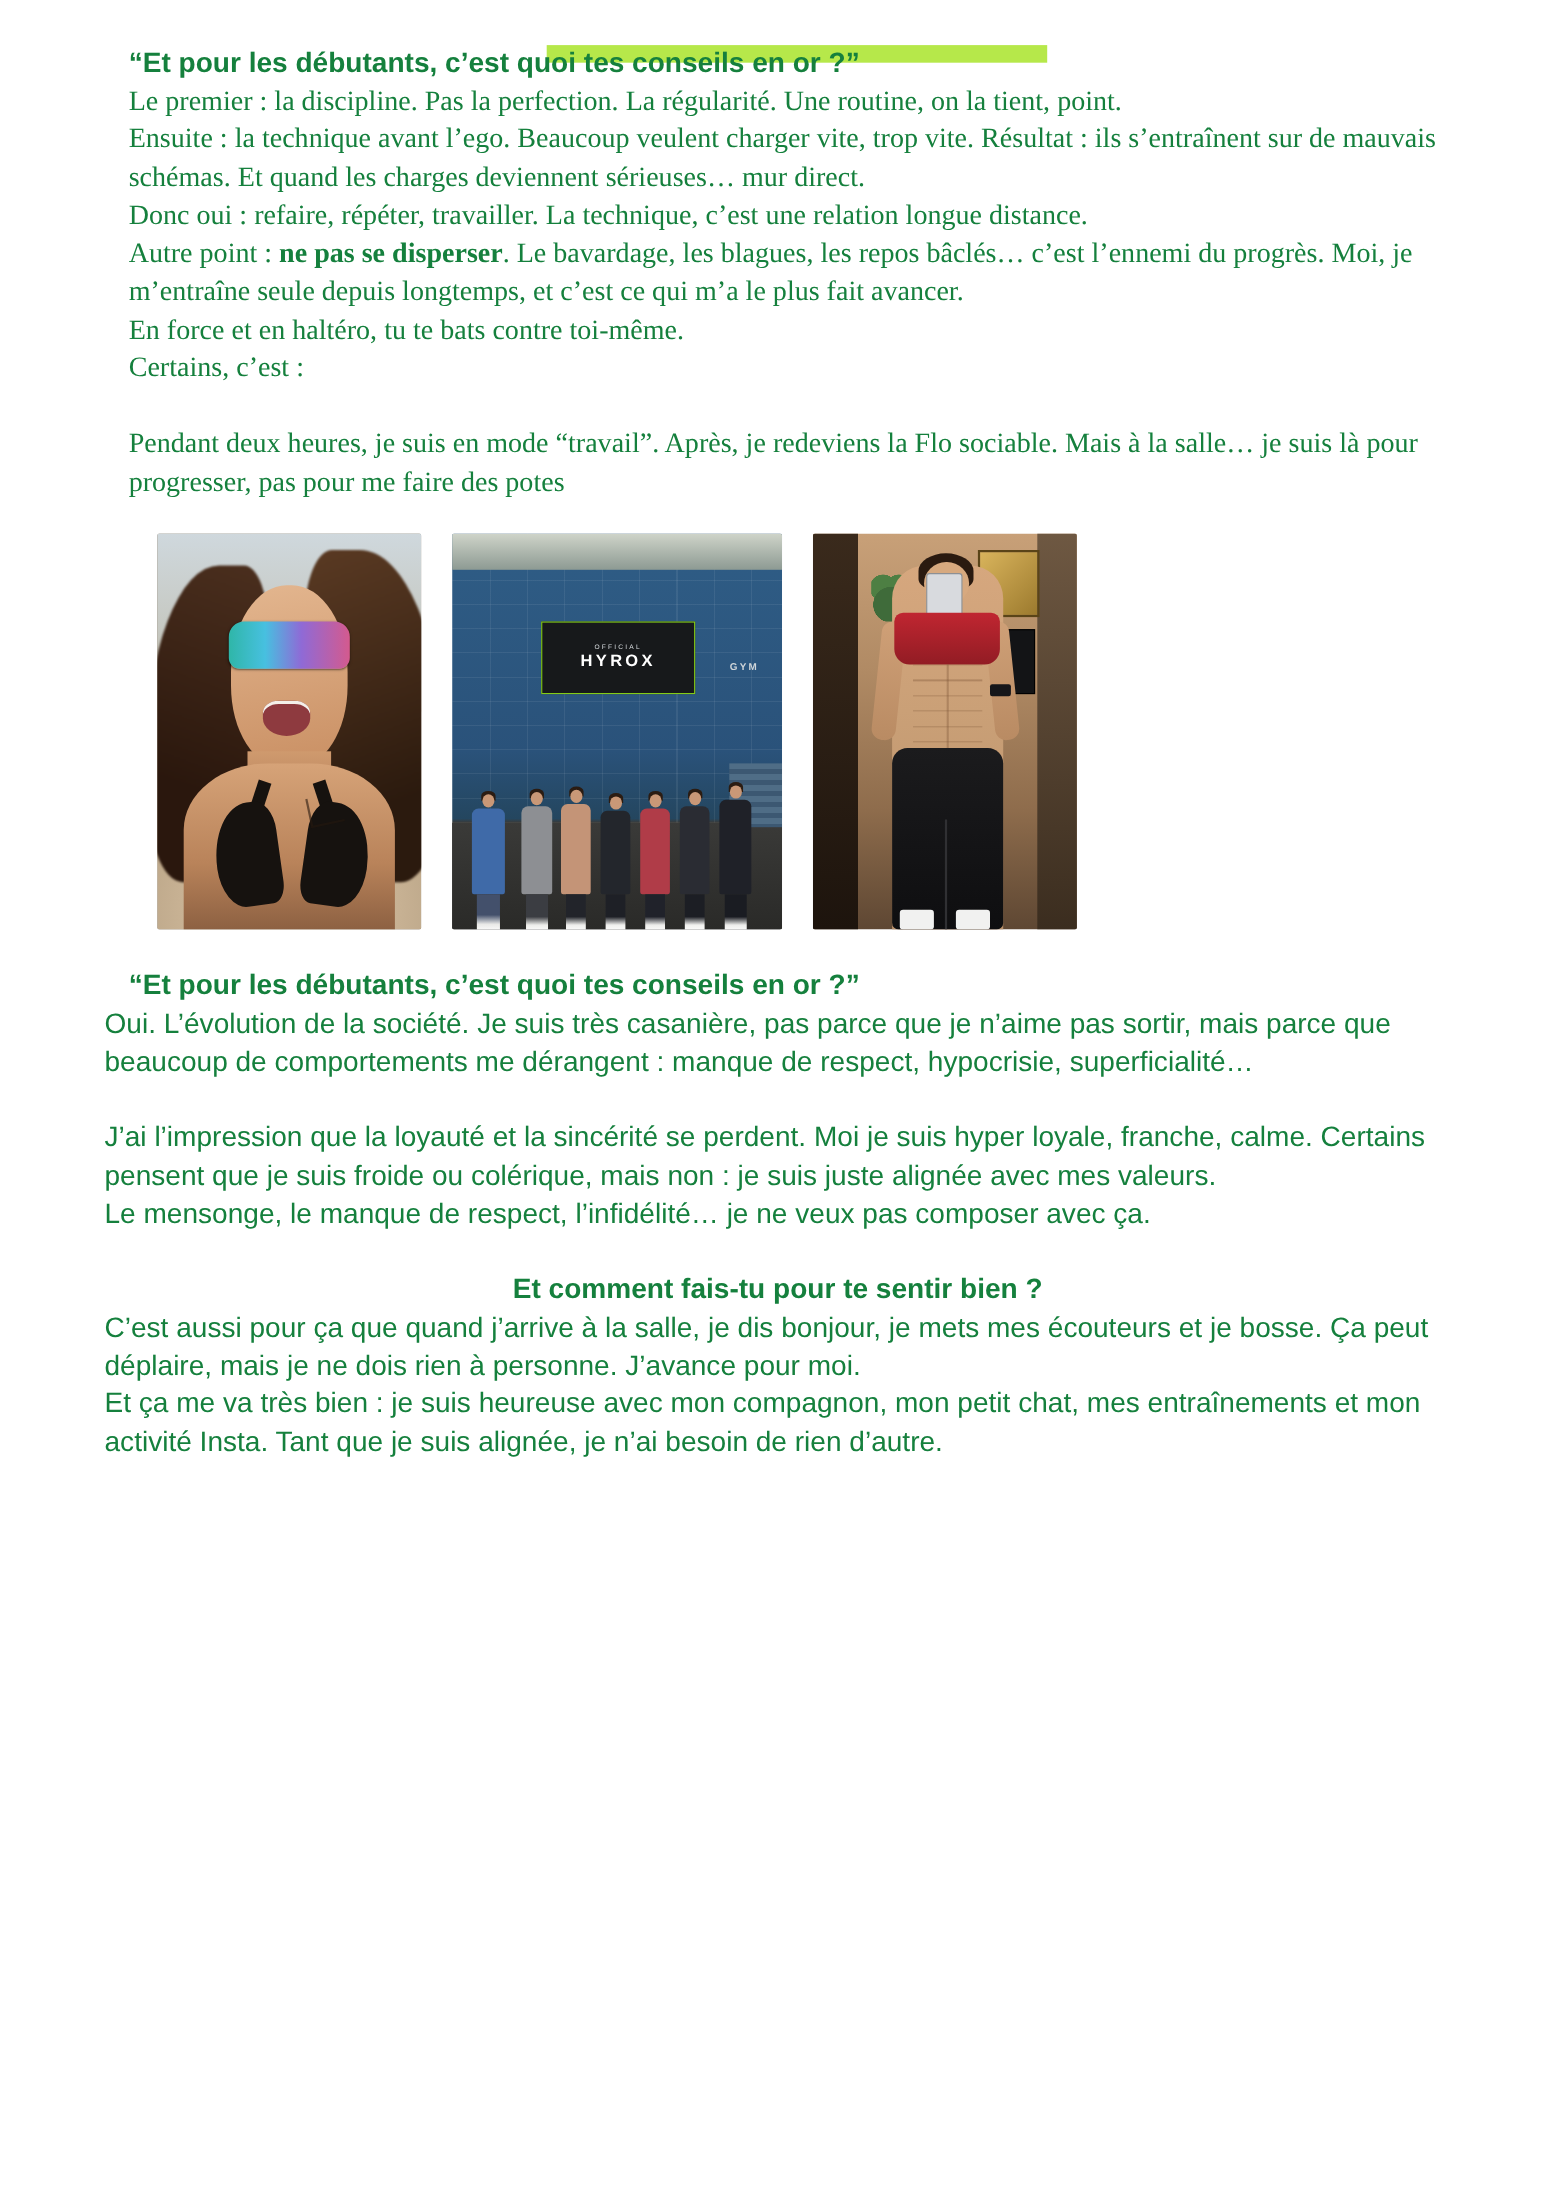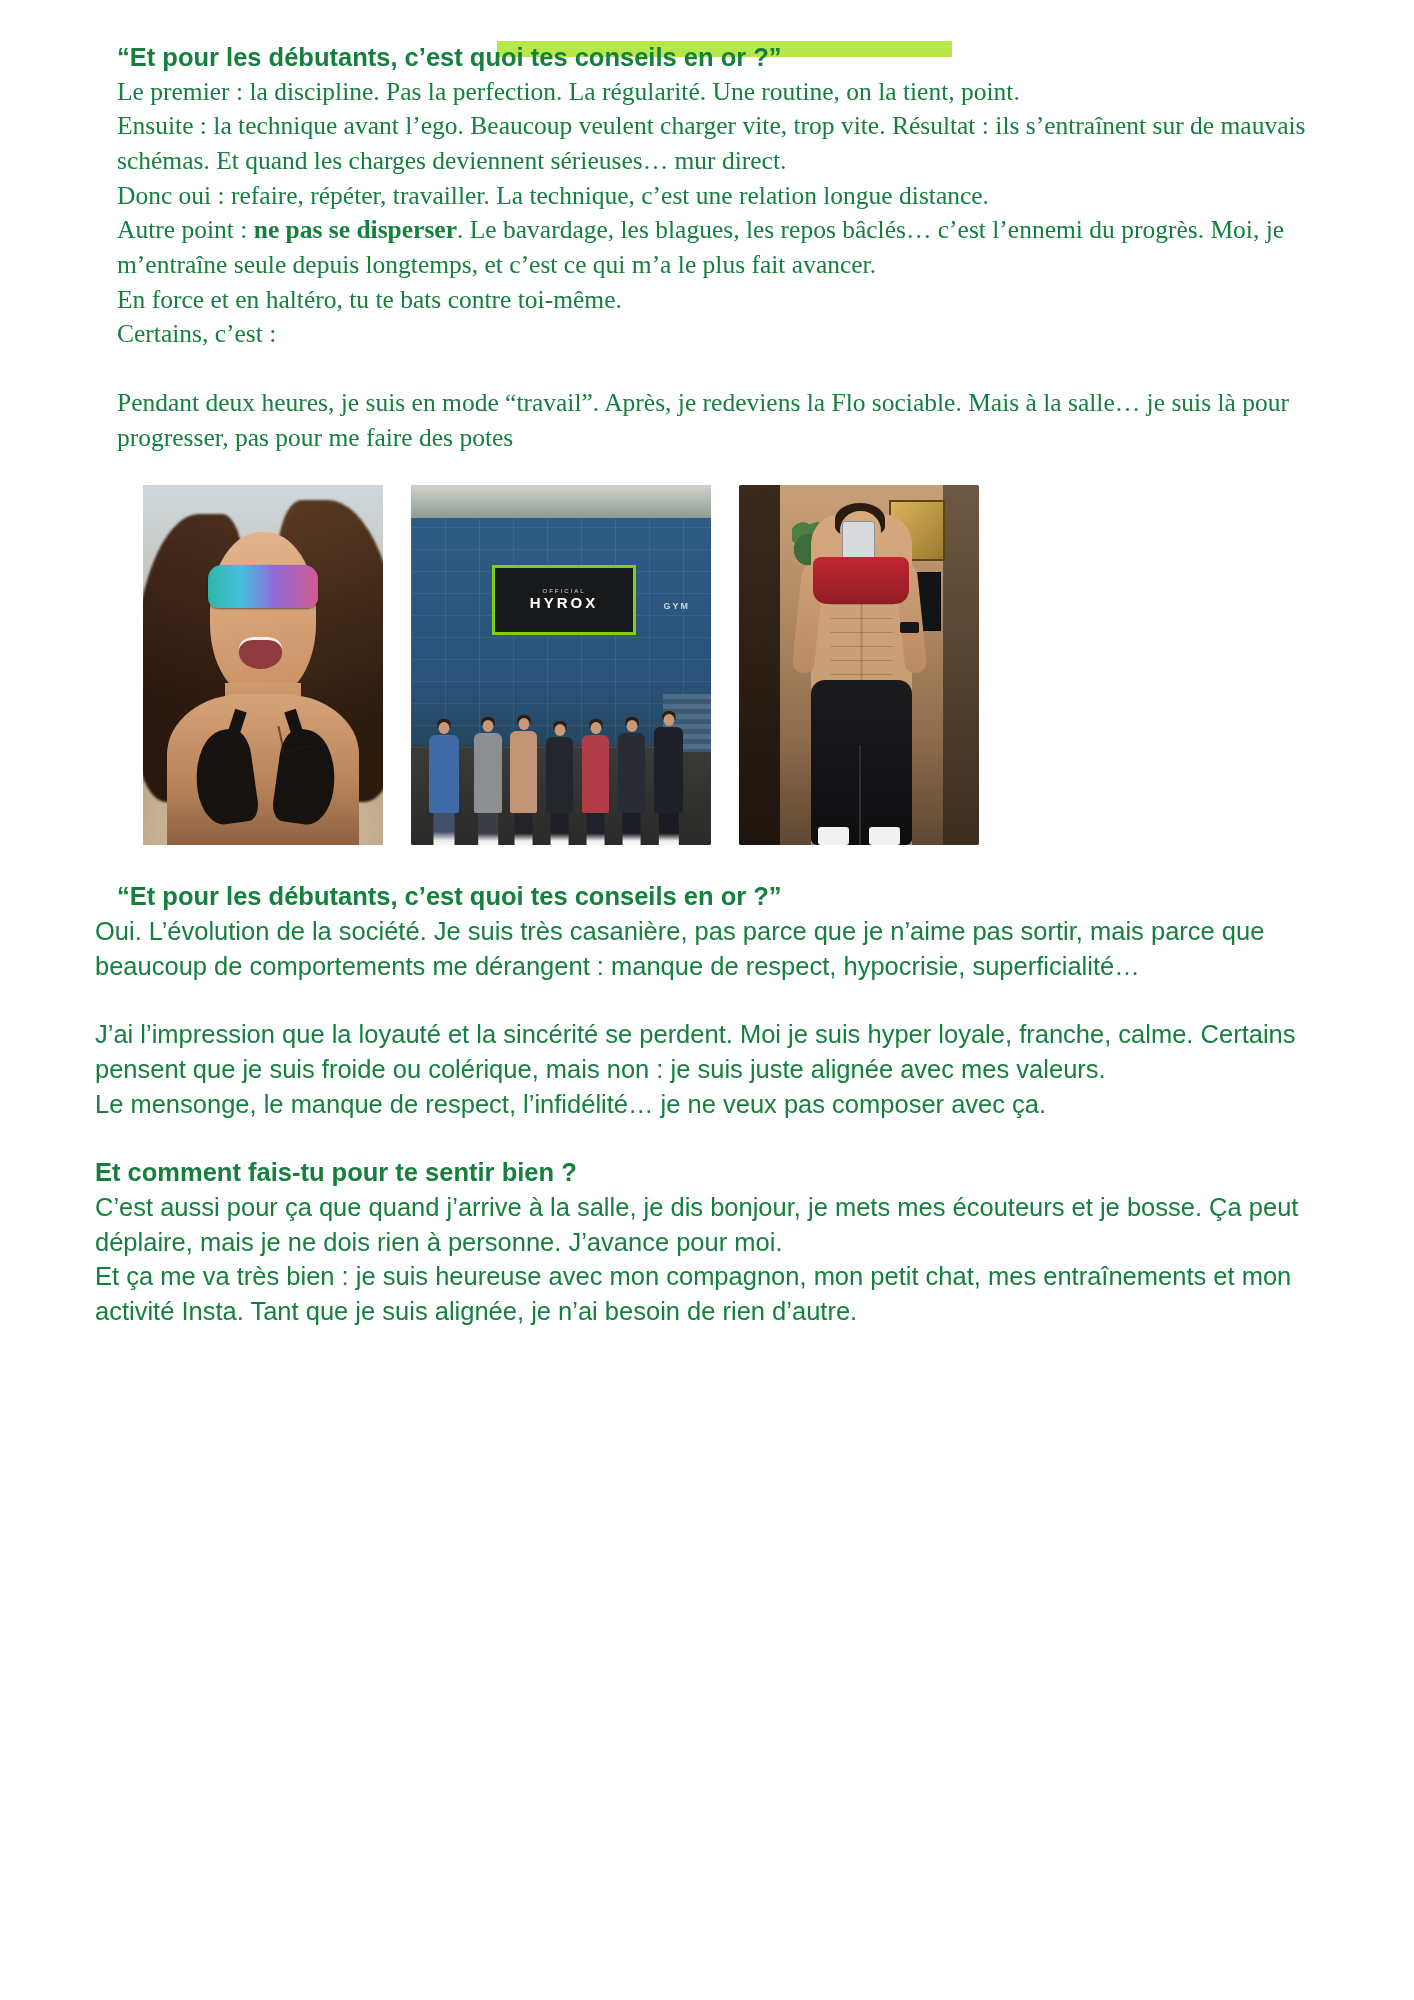--- a/index.html
+++ b/index.html
@@ -164,21 +164,21 @@
     background-image:
       repeating-linear-gradient(0deg, rgba(255,255,255,.07) 0 1px, transparent 1px 22px),
       repeating-linear-gradient(90deg, rgba(255,255,255,.07) 0 1px, transparent 1px 34px);
   }
   .p2-ceiling {
     position:absolute; left:0; right:0; top:0; height:9%;
     background: linear-gradient(180deg,#cfd4c9,#8d9a93);
   }
   .p2-banner {
     position:absolute; left:27%; top:22%; width:46%; height:18%;
-    background:#17191b; border:3px solid #84cc16;
+    background:#17191b; border:1px solid #84cc16;
     display:flex; flex-direction:column; align-items:center; justify-content:center;
   }
   .p2-banner .small {
     color:#d9dde0; font-size:6px; letter-spacing:2px;
   }
   .p2-banner .big {
     color:#ffffff; font-size:15px; font-weight:bold; letter-spacing:3px;
   }
   .p2-gym {
     position:absolute; right:7%; top:32%;
@@ -418,18 +418,18 @@
     <p class="q">“Et pour les débutants, c’est quoi tes conseils en or ?”</p>
     <p> Oui. L’évolution de la société. Je suis très casanière, pas parce que je n’aime pas sortir, mais parce que beaucoup de comportements me dérangent : manque de respect, hypocrisie, superficialité…</p>
 
     <div class="gap-md"></div>
 
     <p> J’ai l’impression que la loyauté et la sincérité se perdent. Moi je suis hyper loyale, franche, calme. Certains pensent que je suis froide ou colérique, mais non : je suis juste alignée avec mes valeurs.</p>
     <p> Le mensonge, le manque de respect, l’infidélité… je ne veux pas composer avec ça.</p>
 
     <div class="gap-md"></div>
 
-    <p style="font-weight:bold;">Et comment fais-tu pour te sentir bien ?</p>
+    <p style="font-weight:bold;text-align:center;">Et comment fais-tu pour te sentir bien ?</p>
     <p>C’est aussi pour ça que quand j’arrive à la salle, je dis bonjour, je mets mes écouteurs et je bosse. Ça peut déplaire, mais je ne dois rien à personne. J’avance pour moi.</p>
     <p> Et ça me va très bien : je suis heureuse avec mon compagnon, mon petit chat, mes entraînements et mon activité Insta. Tant que je suis alignée, je n’ai besoin de rien d’autre.</p>
 
   </div>
 </div>
 
 </body></html>

